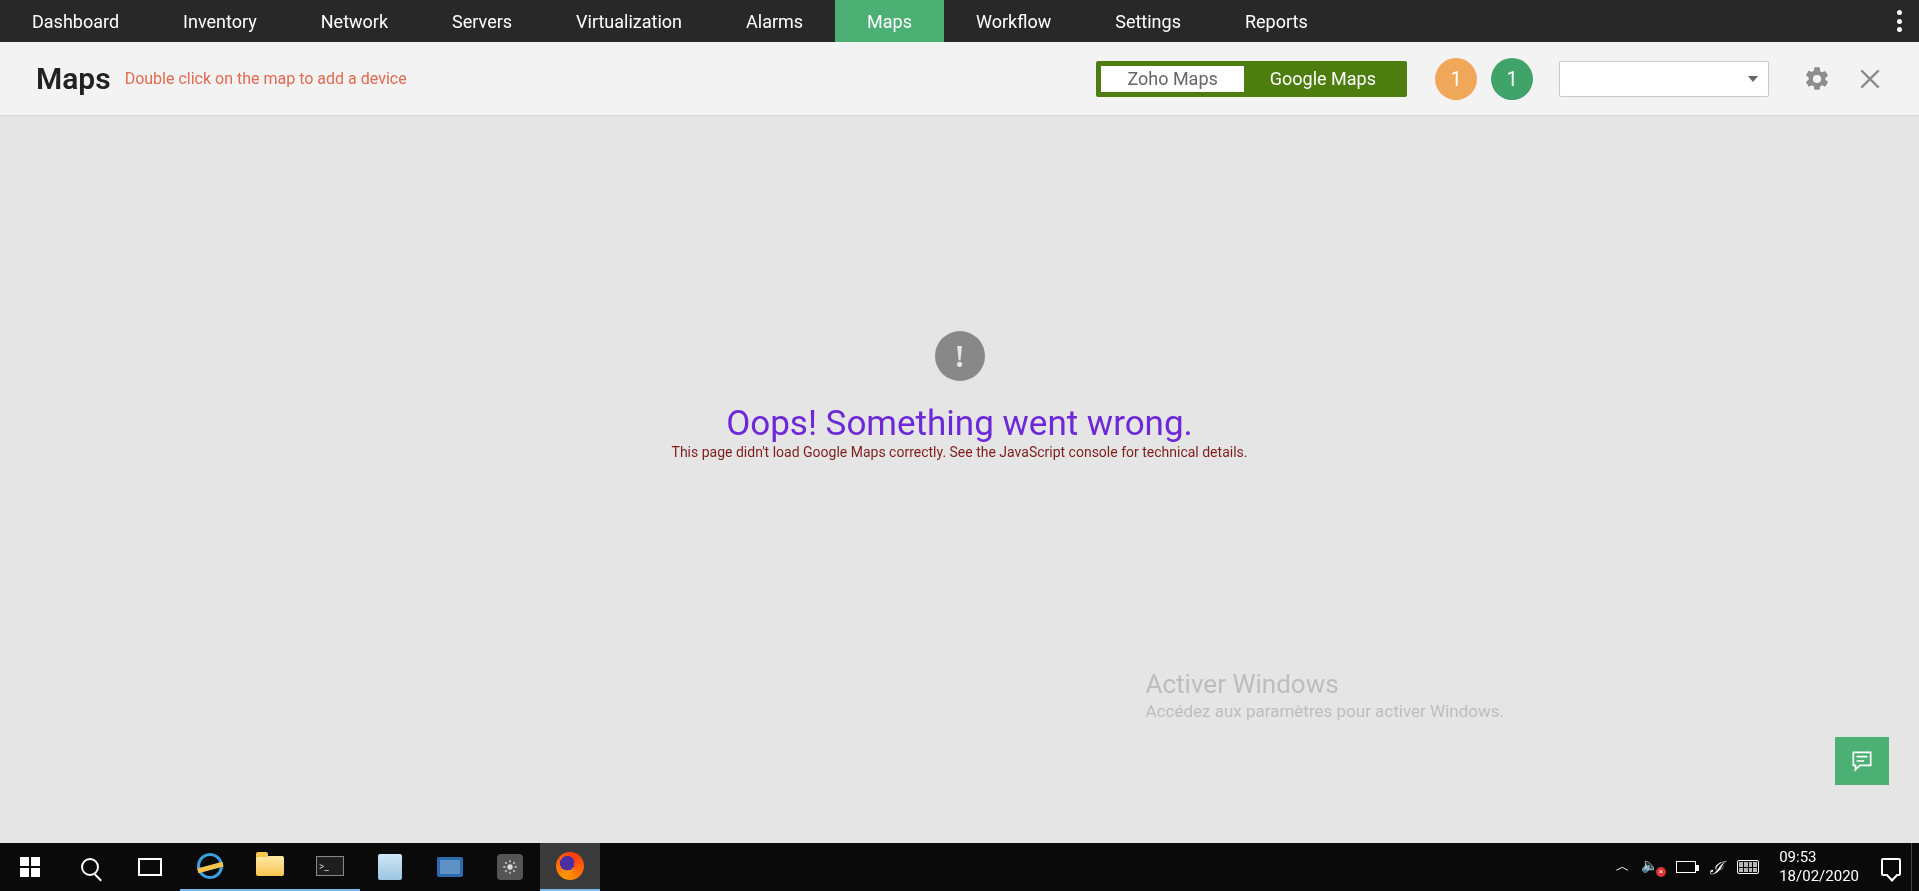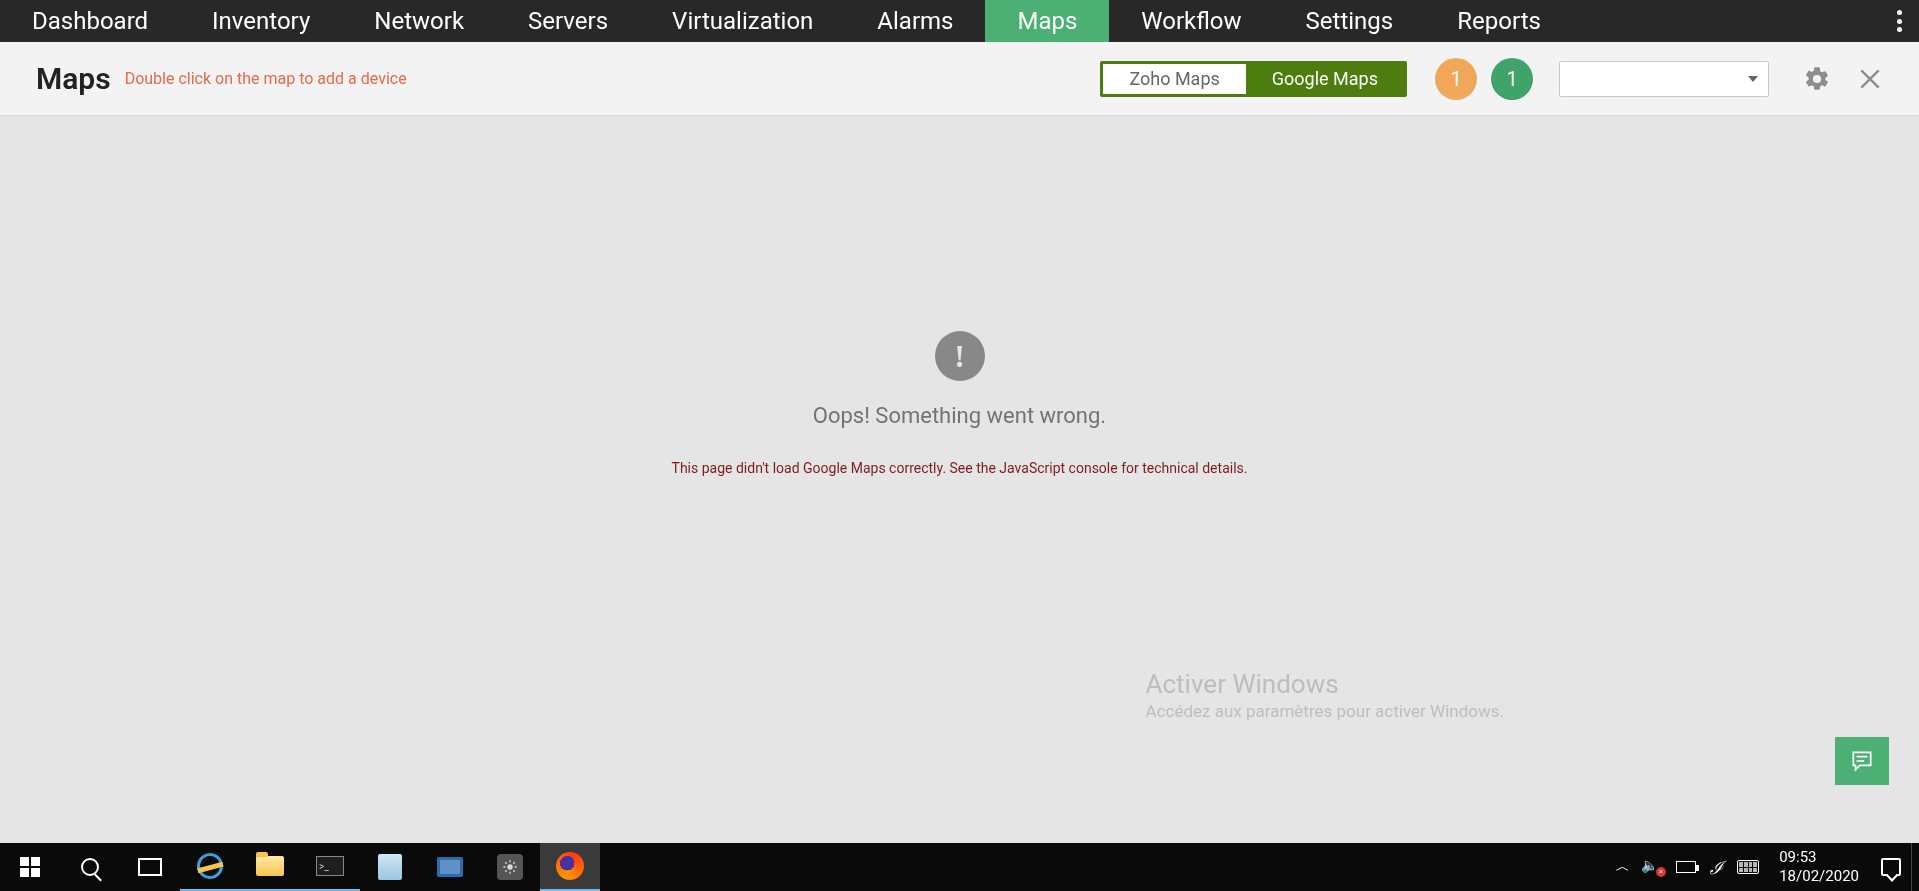--- a/index.html
+++ b/index.html
@@ -1,46 +1,46 @@
 <!DOCTYPE html>
 <html><head>
 <meta charset="utf-8">
 <style>
   * { box-sizing: border-box; margin: 0; padding: 0; font-family: -apple-system, BlinkMacSystemFont, "Segoe UI", Roboto, Arial, sans-serif; }
   body { width: 1919px; height: 891px; overflow: hidden; background: #e5e5e5; position: relative; }
 
   
   .topnav { width: 100%; height: 42px; background: #282828; display: flex; align-items: stretch; }
-  .topnav .nav-item { color: #fff; font-size: 24px; font-weight: 400; display: flex; align-items: center; padding: 0 32px; cursor: pointer; }
+  .topnav .nav-item { color: #fff; font-size: 18px; font-weight: 400; display: flex; align-items: center; padding: 0 32px; cursor: pointer; }
   .topnav .nav-item.active { background: #4caf74; }
   .topnav .spacer { flex: 1; }
   .topnav .kebab { width: 40px; display: flex; align-items: center; justify-content: center; cursor: pointer; }
   .kebab-dots { width: 5px; height: 22px; display: flex; flex-direction: column; justify-content: space-between; }
   .kebab-dots span { width: 5px; height: 5px; border-radius: 50%; background: #fff; display: block; }
 
   
   .subheader { width: 100%; height: 74px; background: #f3f3f3; border-bottom: 1px solid #d6d6d6; display: flex; align-items: center; padding: 0 36px 0 36px; }
   .subheader .page-title { font-size: 30px; font-weight: 600; color: #222; margin-right: 14px; }
   .subheader .hint { font-size: 16px; color: #e36a50; }
   .subheader .sub-spacer { flex: 1; }
-  .map-toggle { display: flex; border: 3px solid #4d7c0f; border-radius: 2px; overflow: hidden; height: 36px; }
+  .map-toggle { display: flex; border: 5px solid #4d7c0f; border-radius: 2px; overflow: hidden; height: 36px; }
   .map-toggle .toggle-btn { padding: 0 26px; display: flex; align-items: center; font-size: 18px; cursor: pointer; background: #fff; color: #666; }
   .map-toggle .toggle-btn.active { background: #4d7c0f; color: #fff; }
   .badge { width: 42px; height: 42px; border-radius: 50%; display: flex; align-items: center; justify-content: center; color: #fff; font-size: 20px; margin-left: 28px; cursor: pointer; }
   .badge.orange { background: #f0a75a; }
   .badge.green { background: #3fa36a; margin-left: 14px; }
   .dropdown { margin-left: 26px; width: 210px; height: 36px; background: #fff; border: 1px solid #c8c8c8; border-radius: 2px; display: flex; align-items: center; justify-content: flex-end; padding: 0 10px; cursor: pointer; }
   .dropdown .caret { width: 0; height: 0; border-left: 5px solid transparent; border-right: 5px solid transparent; border-top: 6px solid #666; }
   .icon-btn { margin-left: 34px; cursor: pointer; display: flex; align-items: center; justify-content: center; }
 
   
   .content { width: 100%; height: calc(100% - 42px - 74px - 48px); background: #e5e5e5; display: flex; flex-direction: column; align-items: center; justify-content: flex-start; padding-top: 215px; position: relative; }
   .error-circle { width: 50px; height: 50px; border-radius: 50%; background: #888; display: flex; align-items: center; justify-content: center; margin-bottom: 22px; }
   .error-circle .bang { color: #e5e5e5; font-size: 32px; font-weight: 700; font-family: Georgia, serif; }
-  .error-title { font-size: 22px; font-weight: 400; color: #737373; margin-bottom: 32px; }
+  .error-title { font-size: 35px; font-weight: 400; color: #6d28d9; }
   .error-sub { font-size: 14px; color: #7f1d1d; }
 
   .watermark { position: absolute; right: 415px; bottom: 122px; text-align: left; color: #bdbdbd; pointer-events: none; }
   .watermark .wm-title { font-size: 26px; font-weight: 400; }
   .watermark .wm-sub { font-size: 17px; margin-top: 2px; }
 
   .chat-fab { position: absolute; right: 30px; bottom: 58px; width: 54px; height: 48px; background: #4caf74; display: flex; align-items: center; justify-content: center; cursor: pointer; }
 
   
   .taskbar { position: absolute; bottom: 0; left: 0; width: 100%; height: 48px; background: #0a0a0a; display: flex; align-items: center; }

